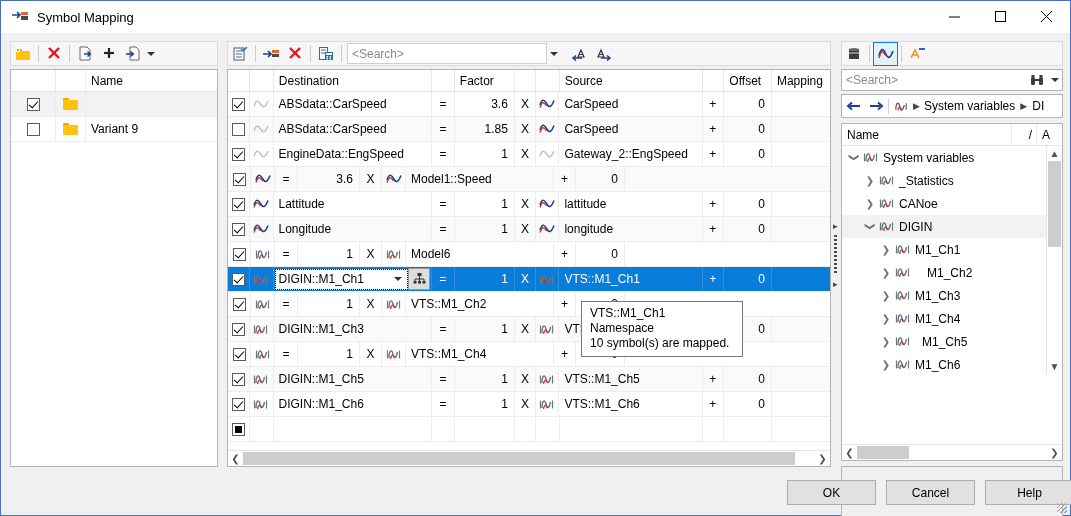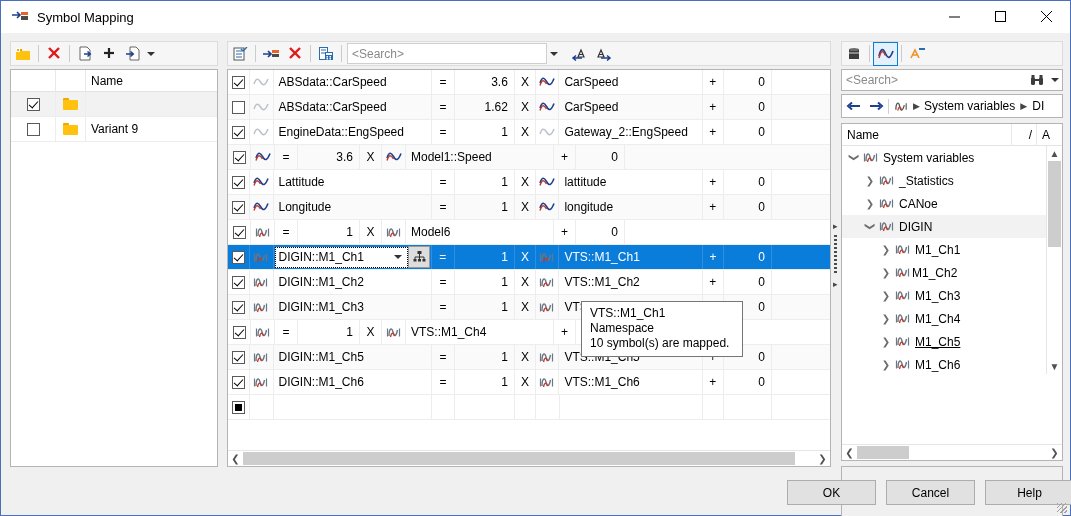--- a/index.html
+++ b/index.html
@@ -255,20 +255,33 @@
               <span class="tab"></span>
               <span class="bod"></span>
             </span>
           </div>
           <div style="width: 131px; border-right: none;">Variant 9</div>
         </div>
       </div>
   </div>
 
   <div class="panel" style="left:226px;top:68px;width:604px;height:398px;">
+    <div class="colhdr">
+      <div style="width:23px"></div>
+      <div style="width:24px"></div>
+      <div style="width:164px">Destination</div>
+      <div style="width:23px"></div>
+      <div style="width:62px">Factor</div>
+      <div style="width:22px"></div>
+      <div style="width:24px"></div>
+      <div style="width:148px">Source</div>
+      <div style="width:22px"></div>
+      <div style="width:49px">Offset</div>
+      <div style="width:60px;border-right:none;">Mapping</div>
+    </div>
     <div style="height:352px;overflow:hidden;">
 
     <div class="row">
           <div style="width: 23px; display: flex; align-items: center; justify-content: center; padding-left: 0px;">
             <span class="cbx on"></span>
           </div>
           <div style="width: 24px; display: flex; align-items: center; justify-content: center; padding-left: 0px;">
             <span style="display: inline-flex; align-items: center; justify-content: center; width: 18px;">
               <svg width="16" height="12" viewBox="0 0 16 12">
                 <path d="M1 8 C3 2, 5 2, 7.5 6 C10 10, 12 10, 15 3" stroke="#b9c2cc" stroke-width="1.5" fill="none"></path>
@@ -298,21 +311,21 @@
           </div>
           <div style="width: 24px; display: flex; align-items: center; justify-content: center; padding-left: 0px;">
             <span style="display: inline-flex; align-items: center; justify-content: center; width: 18px;">
               <svg width="16" height="12" viewBox="0 0 16 12">
                 <path d="M1 8 C3 2, 5 2, 7.5 6 C10 10, 12 10, 15 3" stroke="#b9c2cc" stroke-width="1.5" fill="none"></path>
               </svg>
             </span>
           </div>
           <div style="width: 164px;">ABSdata::CarSpeed</div>
           <div style="width: 23px; text-align: center; padding-left: 0px;">=</div>
-          <div style="width: 62px; text-align: right; padding-right: 6px;">1.62</div>
+          <div style="width: 62px; text-align: right; padding-right: 6px;">1.85</div>
           <div style="width: 22px; text-align: center; padding-left: 0px;">X</div>
           <div style="width: 24px; display: flex; align-items: center; justify-content: center; padding-left: 0px;">
             <span style="display: inline-flex; align-items: center; justify-content: center; width: 18px;">
               <svg width="16" height="12" viewBox="0 0 16 12">
                 <path d="M1 7 C3 1, 5 1, 7.5 5.5 C10 10, 12 10, 15 2.5" stroke="#1f3f8f" stroke-width="1.6" fill="none"></path>
                 <path d="M1 9.5 C3 3.5, 5 3.5, 7.5 8" stroke="#c0392b" stroke-width="1.4" fill="none"></path>
               </svg>
             </span>
           </div>
           <div style="width: 148px;">CarSpeed</div>
@@ -514,21 +527,20 @@
           </div>
           <div style="width: 24px; display: flex; align-items: center; justify-content: center; padding-left: 0px;">
             <span style="display: inline-flex; align-items: center; justify-content: center; width: 18px;">
               <svg width="16" height="13" viewBox="0 0 16 13">
                 <path d="M3 10 C3 2, 6 1, 7 6 C8 11, 10 11, 11.5 4" stroke="#6b7683" stroke-width="1.4" fill="none"></path>
                 <path d="M4.5 11 C5.5 6, 7.5 6, 8.5 10" stroke="#c0392b" stroke-width="1.3" fill="none"></path>
                 <path d="M1.5 2.5 v8 M13.5 2.5 v8" stroke="#6b7683" stroke-width="1.2"></path>
               </svg>
             </span>
           </div>
-          <div style="width: 164px;">DIGIN::M1_Ch2</div>
           <div style="width: 23px; text-align: center; padding-left: 0px;">=</div>
           <div style="width: 62px; text-align: right; padding-right: 6px;">1</div>
           <div style="width: 22px; text-align: center; padding-left: 0px;">X</div>
           <div style="width: 24px; display: flex; align-items: center; justify-content: center; padding-left: 0px;">
             <span style="display: inline-flex; align-items: center; justify-content: center; width: 18px;">
               <svg width="16" height="13" viewBox="0 0 16 13">
                 <path d="M3 10 C3 2, 6 1, 7 6 C8 11, 10 11, 11.5 4" stroke="#6b7683" stroke-width="1.4" fill="none"></path>
                 <path d="M4.5 11 C5.5 6, 7.5 6, 8.5 10" stroke="#c0392b" stroke-width="1.3" fill="none"></path>
                 <path d="M1.5 2.5 v8 M13.5 2.5 v8" stroke="#6b7683" stroke-width="1.2"></path>
               </svg>
@@ -799,21 +811,21 @@
           </div>
           <div class="tnode" style="padding-left: 36px;">
             <span class="exp" style="transform: none;">❯</span>
             <span style="display: inline-flex; align-items: center; justify-content: center; width: 18px;">
               <svg width="16" height="13" viewBox="0 0 16 13">
                 <path d="M3 10 C3 2, 6 1, 7 6 C8 11, 10 11, 11.5 4" stroke="#6b7683" stroke-width="1.4" fill="none"></path>
                 <path d="M4.5 11 C5.5 6, 7.5 6, 8.5 10" stroke="#c0392b" stroke-width="1.3" fill="none"></path>
                 <path d="M1.5 2.5 v8 M13.5 2.5 v8" stroke="#6b7683" stroke-width="1.2"></path>
               </svg>
             </span>
-            <span style="margin-left: 0; text-align: right;">M1_Ch2</span>
+            <span style="margin-left: 15px; text-align: right;">M1_Ch2</span>
           </div>
           <div class="tnode" style="padding-left: 36px;">
             <span class="exp" style="transform: none;">❯</span>
             <span style="display: inline-flex; align-items: center; justify-content: center; width: 18px;">
               <svg width="16" height="13" viewBox="0 0 16 13">
                 <path d="M3 10 C3 2, 6 1, 7 6 C8 11, 10 11, 11.5 4" stroke="#6b7683" stroke-width="1.4" fill="none"></path>
                 <path d="M4.5 11 C5.5 6, 7.5 6, 8.5 10" stroke="#c0392b" stroke-width="1.3" fill="none"></path>
                 <path d="M1.5 2.5 v8 M13.5 2.5 v8" stroke="#6b7683" stroke-width="1.2"></path>
               </svg>
             </span>
@@ -832,21 +844,21 @@
           </div>
           <div class="tnode" style="padding-left: 36px;">
             <span class="exp" style="transform: none;">❯</span>
             <span style="display: inline-flex; align-items: center; justify-content: center; width: 18px;">
               <svg width="16" height="13" viewBox="0 0 16 13">
                 <path d="M3 10 C3 2, 6 1, 7 6 C8 11, 10 11, 11.5 4" stroke="#6b7683" stroke-width="1.4" fill="none"></path>
                 <path d="M4.5 11 C5.5 6, 7.5 6, 8.5 10" stroke="#c0392b" stroke-width="1.3" fill="none"></path>
                 <path d="M1.5 2.5 v8 M13.5 2.5 v8" stroke="#6b7683" stroke-width="1.2"></path>
               </svg>
             </span>
-            <span style="margin-left: 3px; text-decoration: underline;">M1_Ch5</span>
+            <span style="margin-left: 10px;">M1_Ch5</span>
           </div>
           <div class="tnode" style="padding-left: 36px;">
             <span class="exp" style="transform: none;">❯</span>
             <span style="display: inline-flex; align-items: center; justify-content: center; width: 18px;">
               <svg width="16" height="13" viewBox="0 0 16 13">
                 <path d="M3 10 C3 2, 6 1, 7 6 C8 11, 10 11, 11.5 4" stroke="#6b7683" stroke-width="1.4" fill="none"></path>
                 <path d="M4.5 11 C5.5 6, 7.5 6, 8.5 10" stroke="#c0392b" stroke-width="1.3" fill="none"></path>
                 <path d="M1.5 2.5 v8 M13.5 2.5 v8" stroke="#6b7683" stroke-width="1.2"></path>
               </svg>
             </span>

